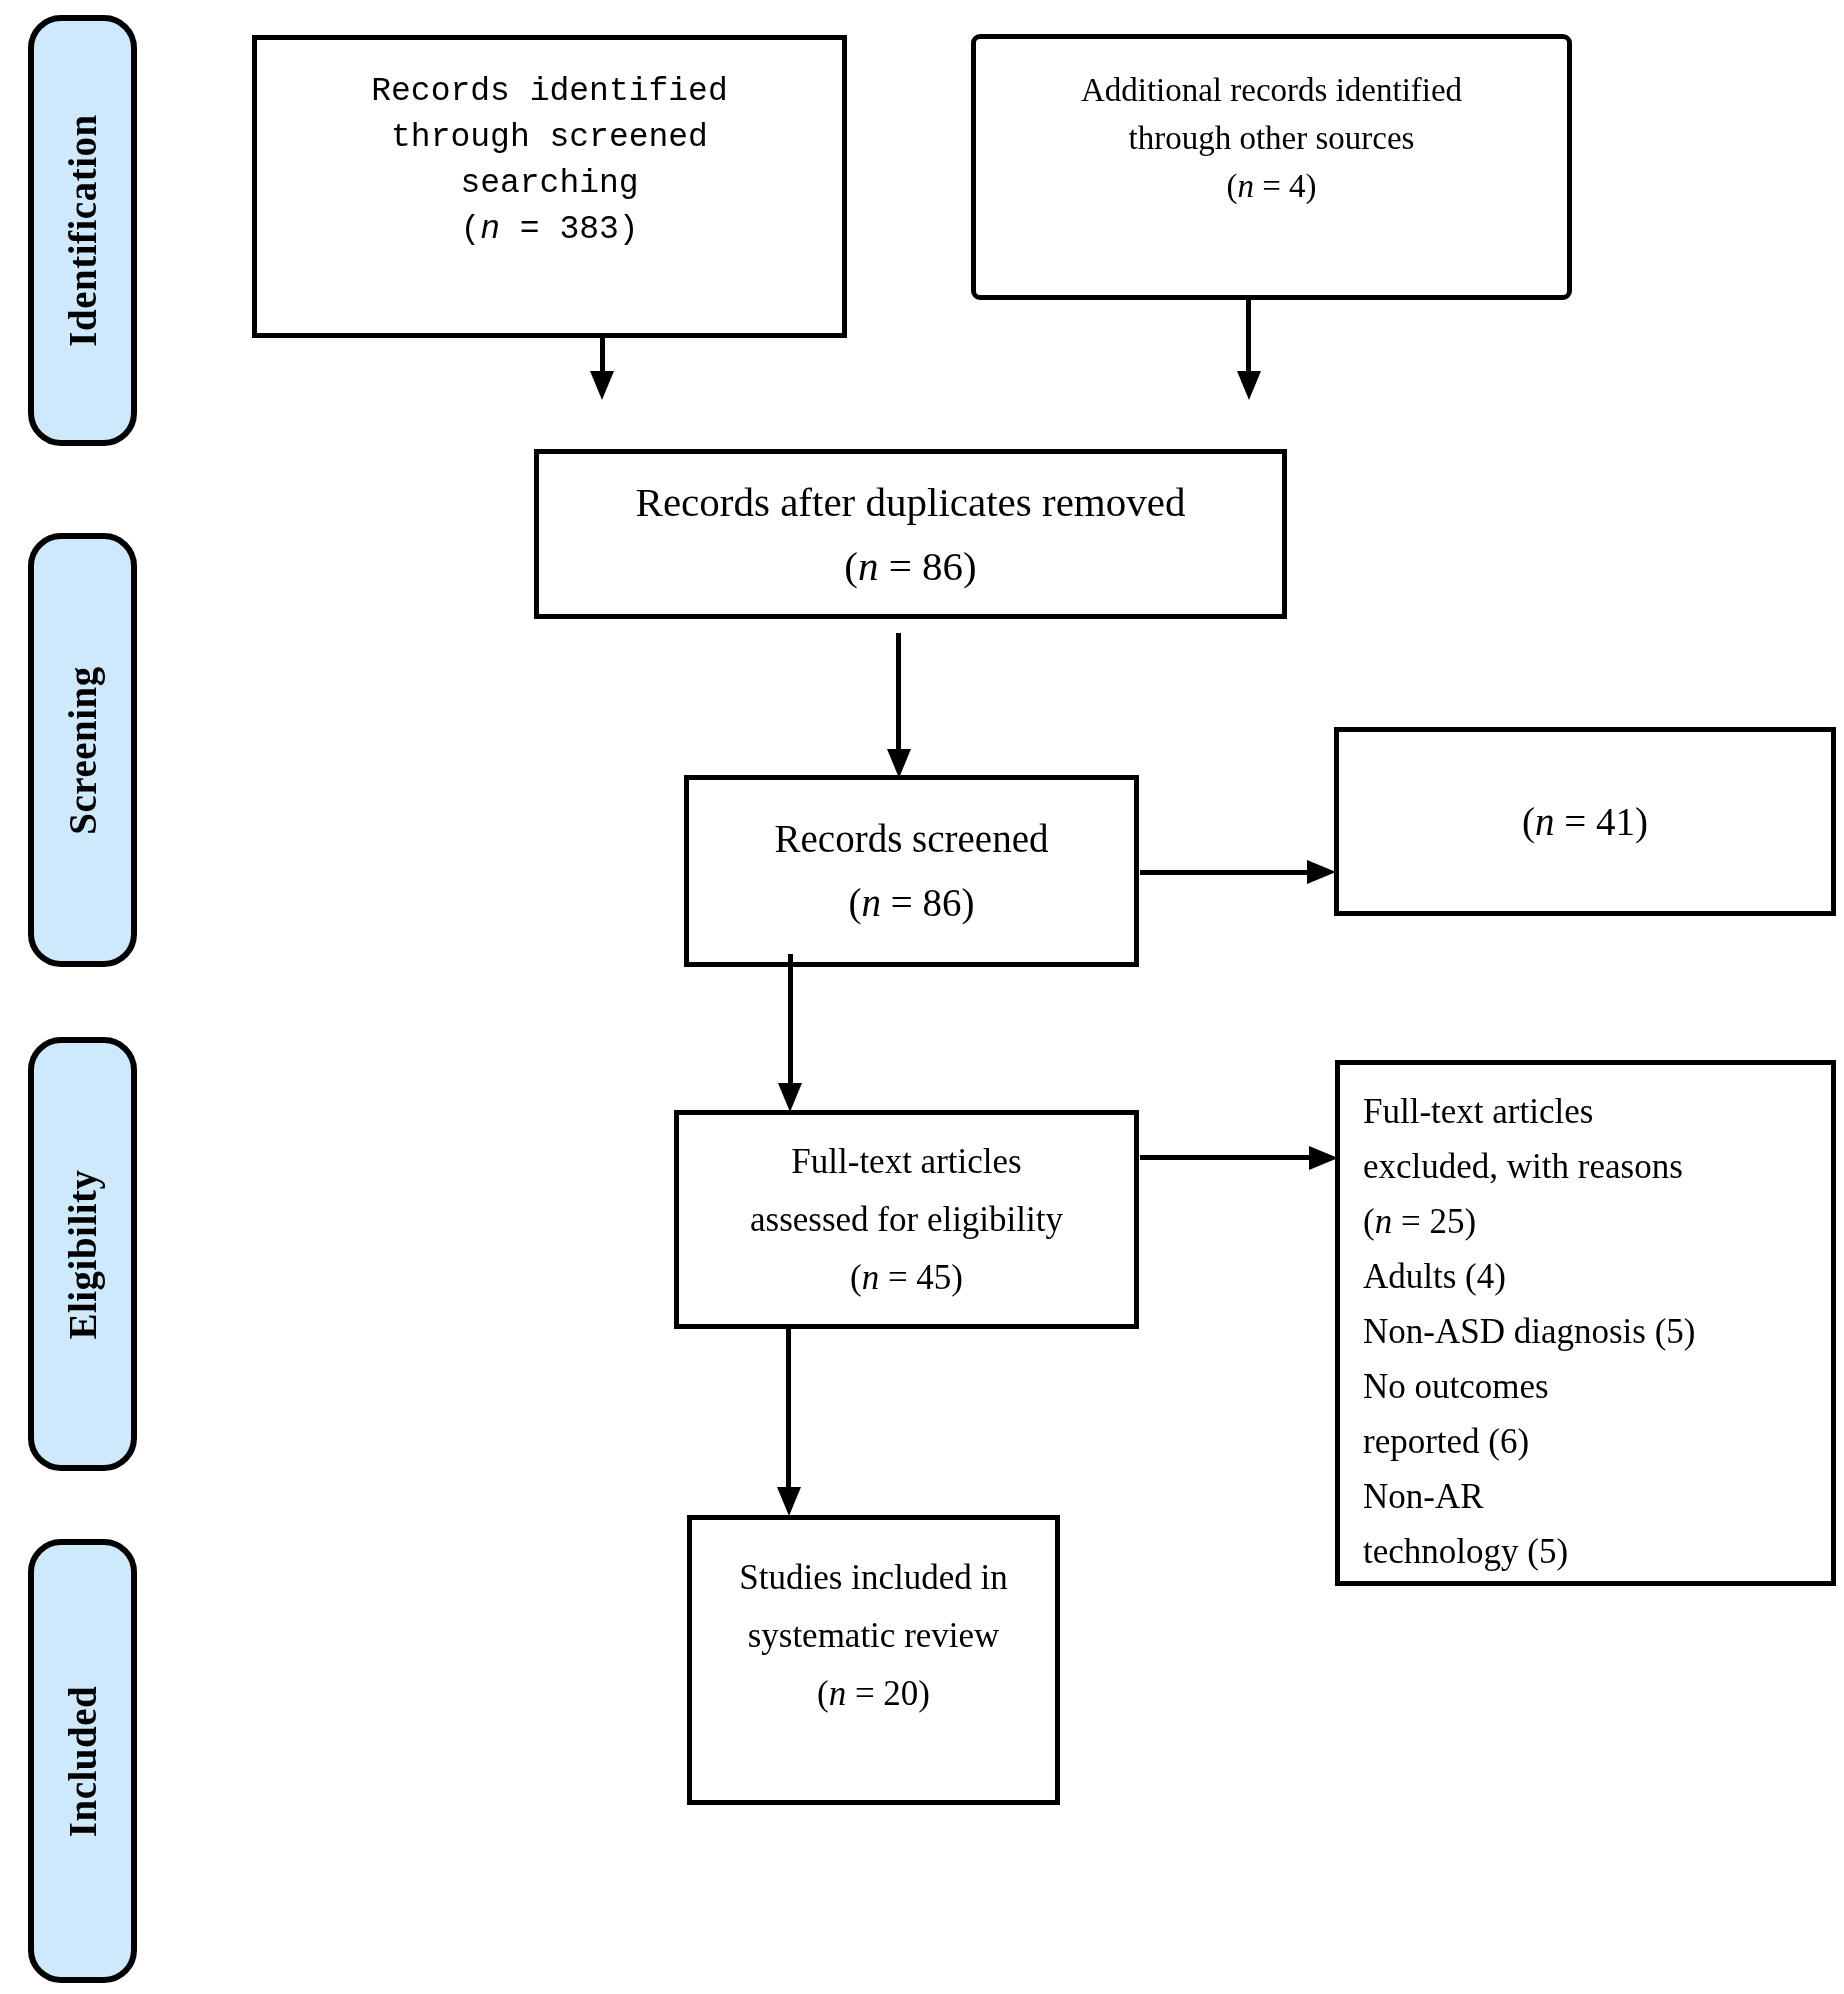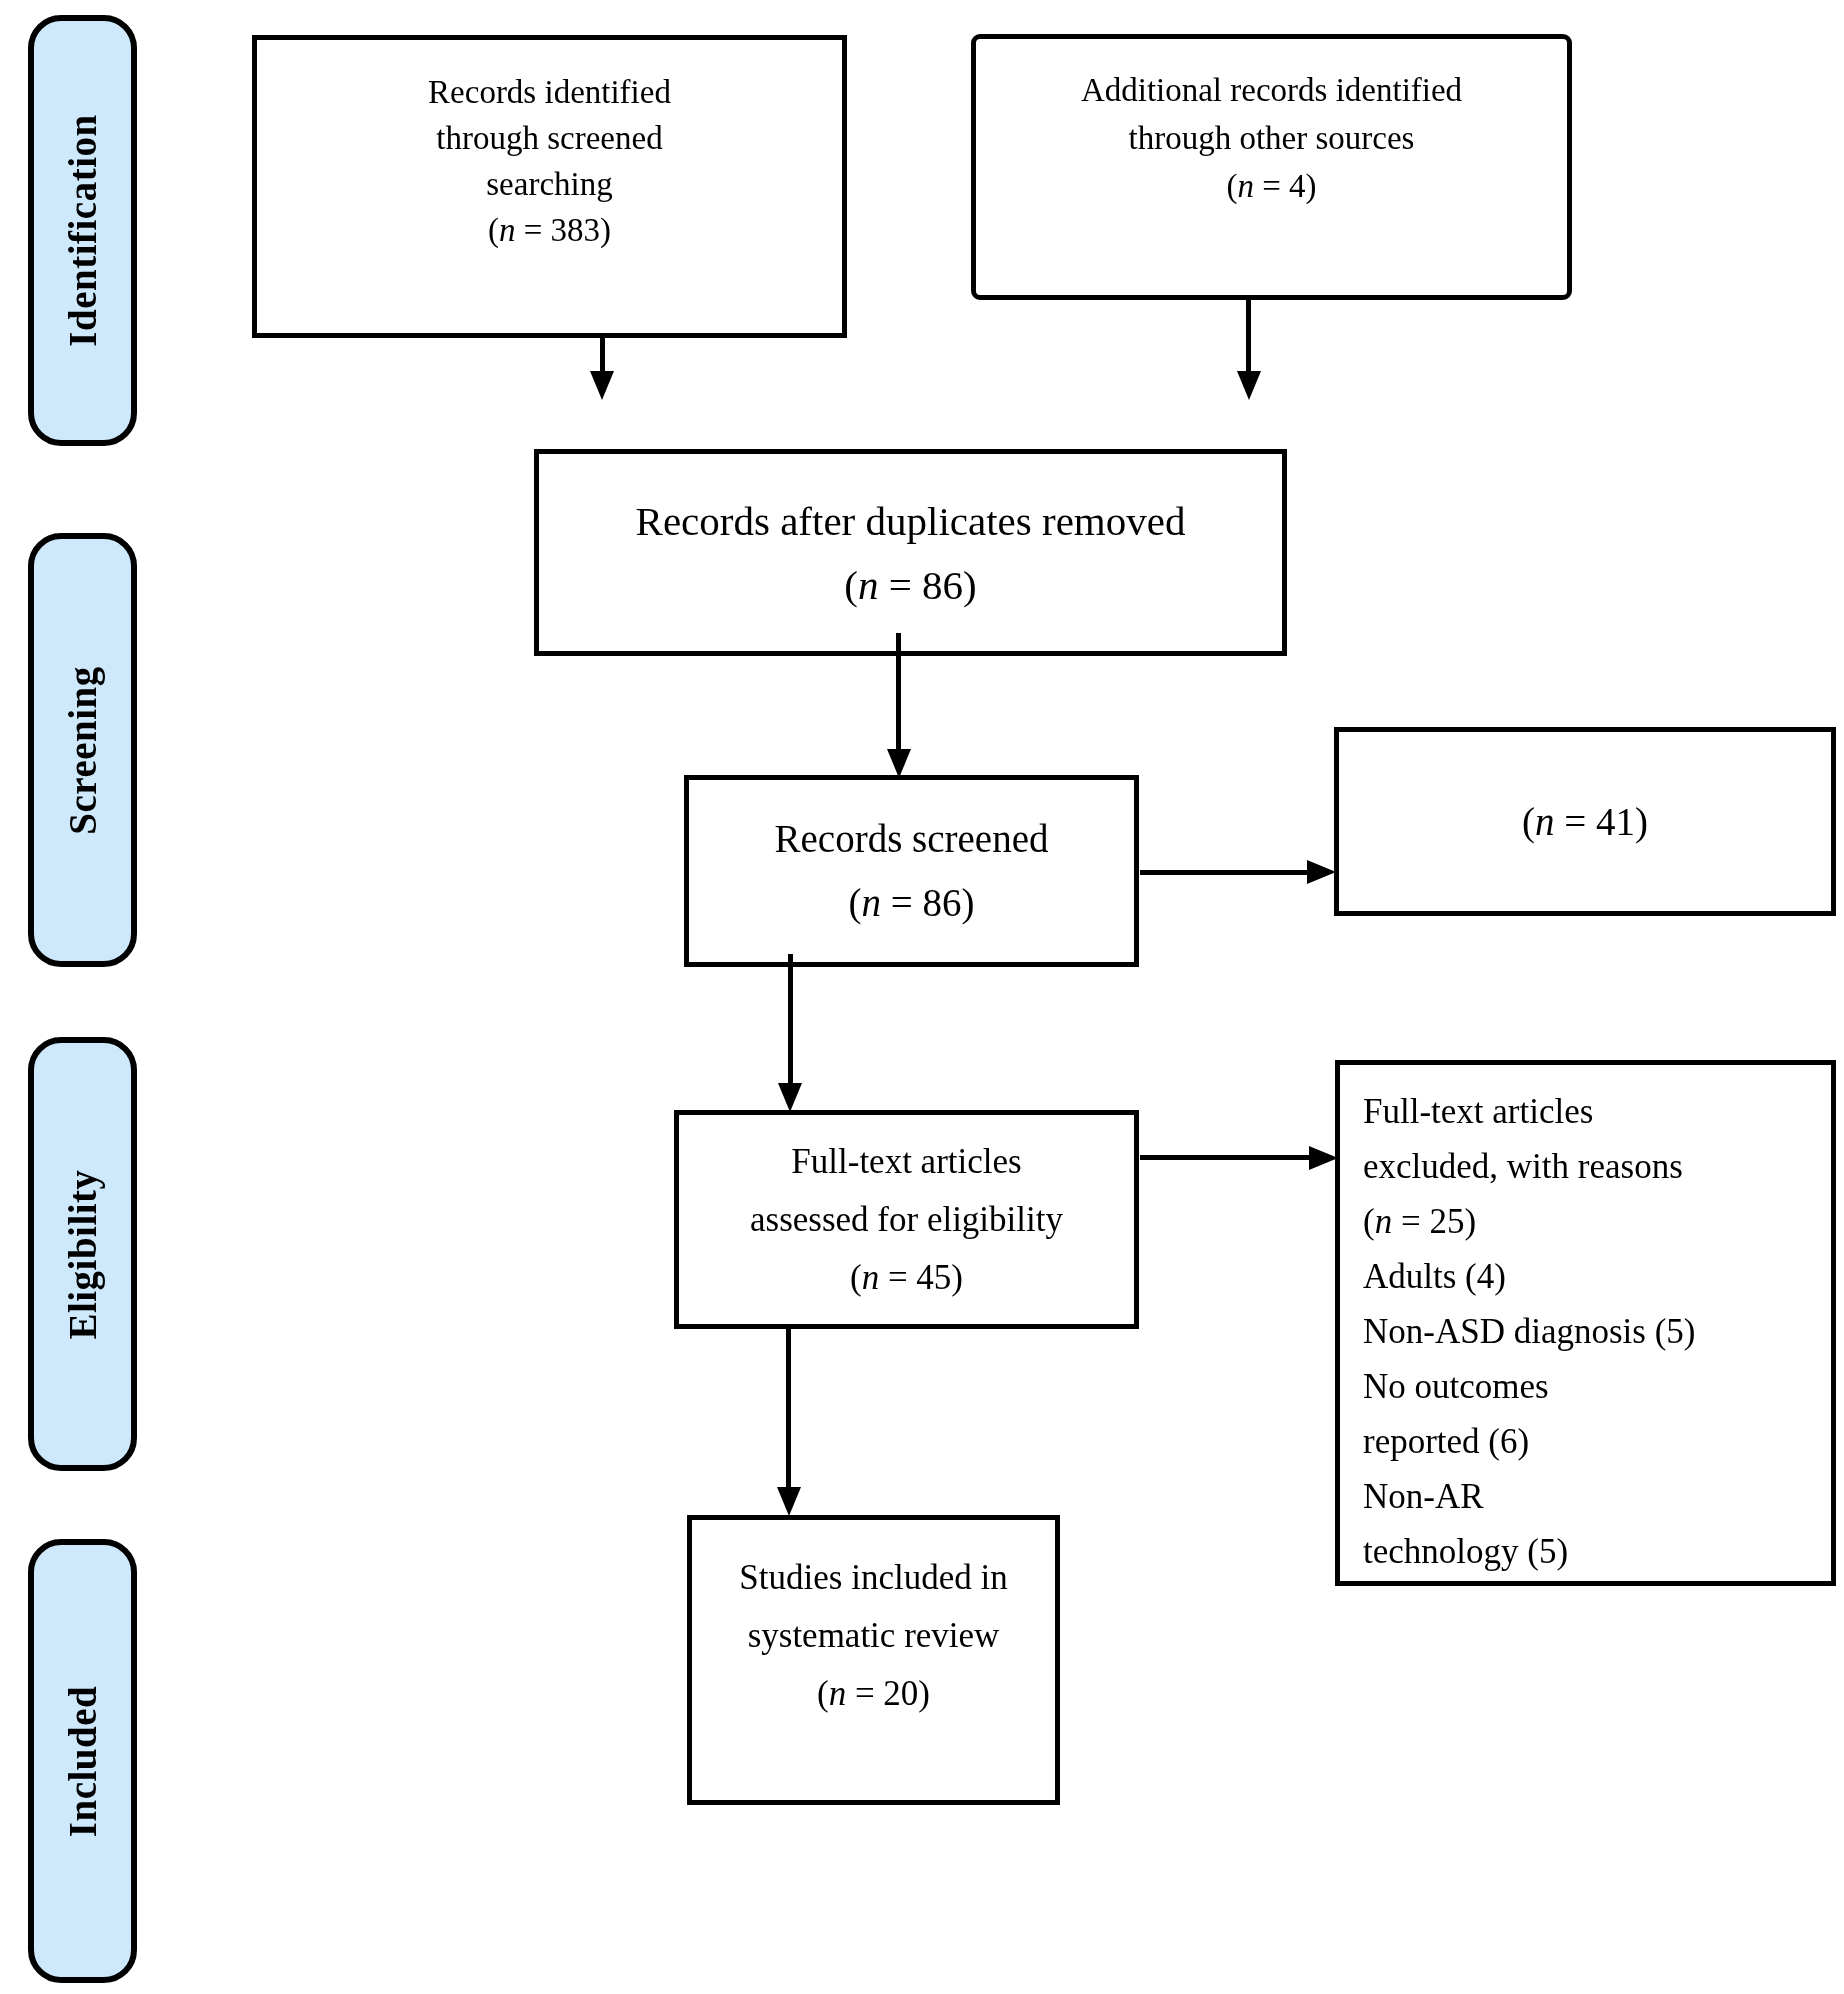--- a/index.html
+++ b/index.html
@@ -47,21 +47,21 @@
     display: flex;
     flex-direction: column;
     align-items: center;
     color: #000000;
   }
   .fbox.centered { justify-content: center; }
   .fbox .line { text-align: center; white-space: nowrap; }
   .fbox.leftalign { align-items: flex-start; }
   .fbox.leftalign .line { text-align: left; }
   
-  #box-records-identified { font-size: 33px; line-height: 46px; padding-top: 29px; }
+  #box-records-identified { font-size: 33px; line-height: 46px; padding-top: 29px; font-family: Liberation Mono, monospace; }
   #box-additional-records { font-size: 33px; line-height: 48px; padding-top: 26.5px; }
   #box-duplicates-removed { font-size: 41px; line-height: 64px; }
   #box-records-screened   { font-size: 39px; line-height: 64px; }
   #box-records-excluded   { font-size: 39px; line-height: 64px; }
   #box-fulltext-assessed  { font-size: 35px; line-height: 58px; }
   #box-fulltext-excluded  { font-size: 35px; line-height: 55px; padding: 19.3px 14.5px 0 23px; }
   #box-studies-included   { font-size: 35px; line-height: 58px; padding-top: 29px; }
   
   .vline {
     position: absolute;
@@ -112,21 +112,21 @@
       <div class="line">searching</div>
       <div class="line">(<i>n</i> = 383)</div>
     </div>
 
   <div class="fbox" id="box-additional-records" style="left:971px; top:34px; width:601px; height:266px;border-radius:9px;">
       <div class="line">Additional records identified</div>
       <div class="line">through other sources</div>
       <div class="line">(<i>n</i> = 4)</div>
     </div>
 
-  <div class="fbox centered" id="box-duplicates-removed" style="left:534px; top:449px; width:753px; height:207px;">
+  <div class="fbox centered" id="box-duplicates-removed" style="left:534px; top:449px; width:753px; height:170px;">
       <div class="line">Records after duplicates removed</div>
       <div class="line">(<i>n</i> = 86)</div>
     </div>
 
   <div class="fbox centered" id="box-records-screened" style="left:684px; top:775px; width:455px; height:192px;">
       <div class="line">Records screened</div>
       <div class="line">(<i>n</i> = 86)</div>
     </div>
 
   <div class="fbox centered" id="box-records-excluded" style="left:1334px; top:727px; width:502px; height:189px;">

